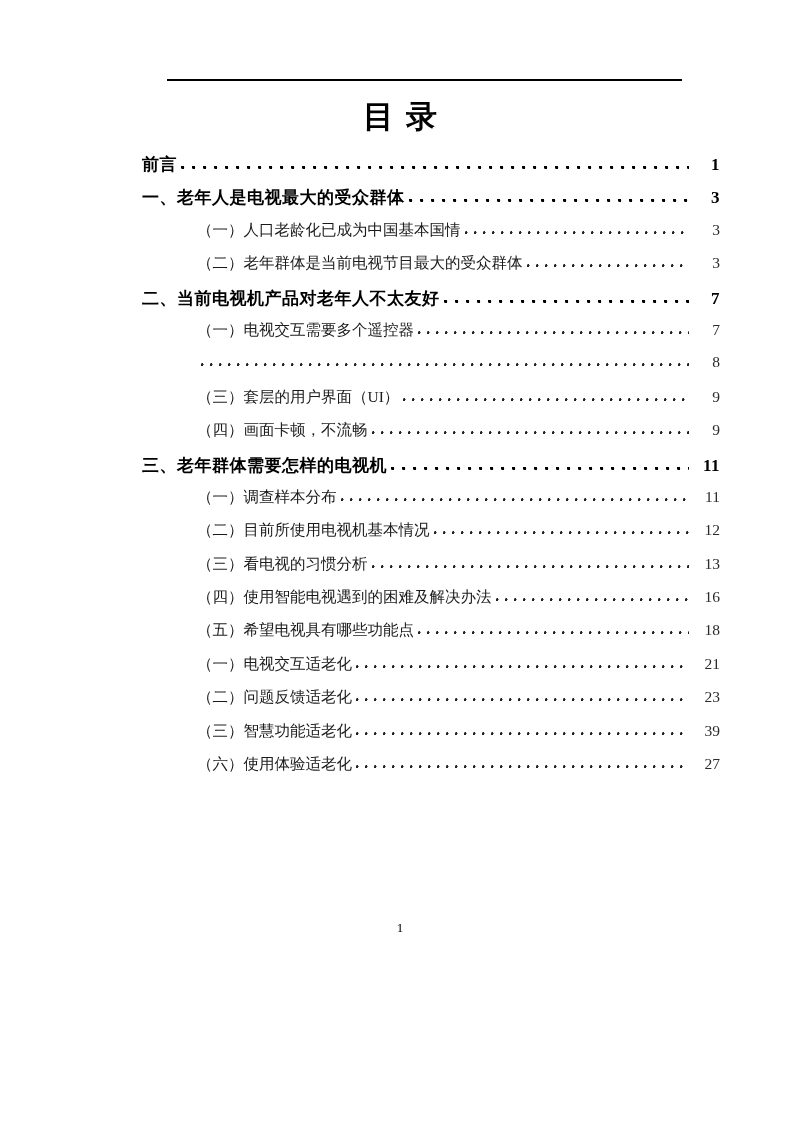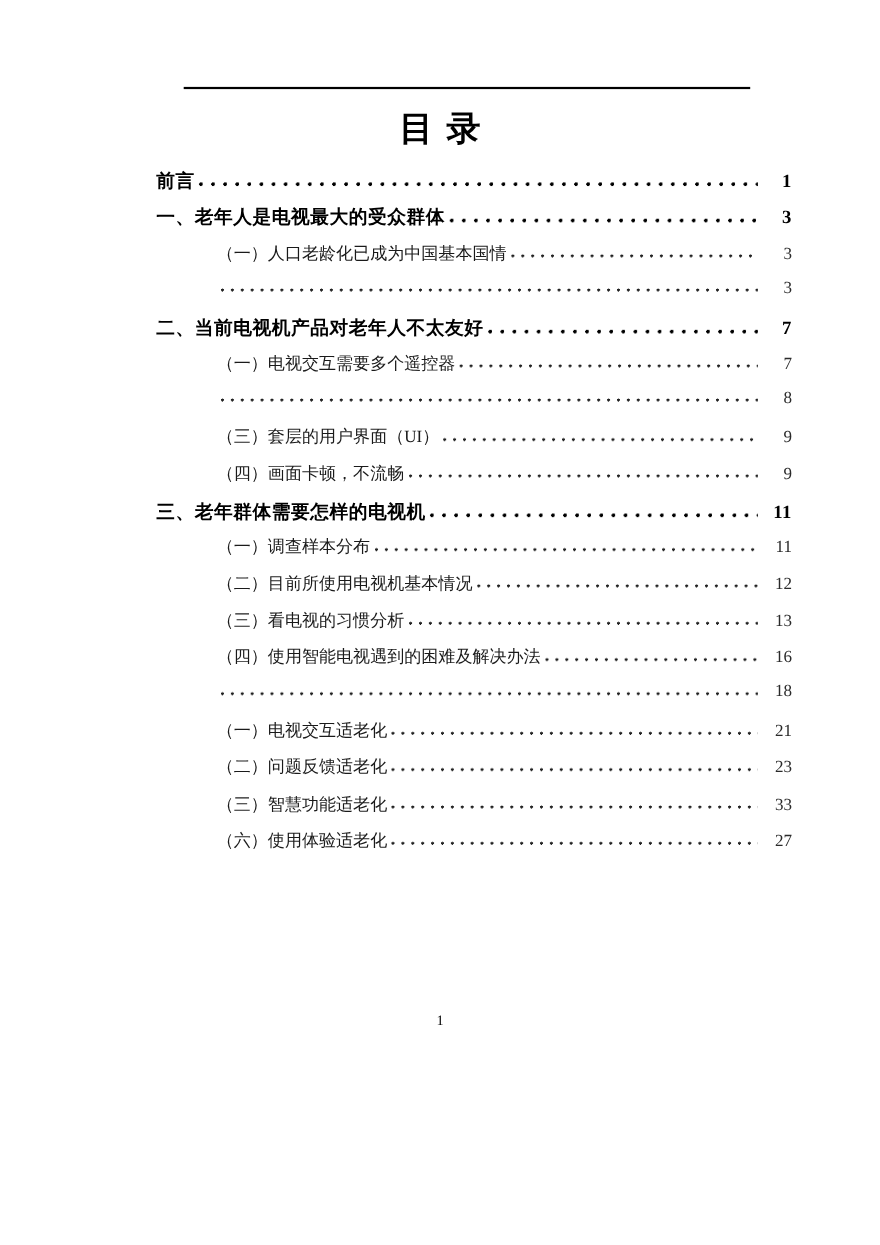--- a/index.html
+++ b/index.html
@@ -120,20 +120,21 @@
     <span class="toc-label">一、老年人是电视最大的受众群体</span>
     <span class="toc-dots"></span>
     <span class="toc-page">3</span>
   </div>
       <div class="toc-row lvl2">
     <span class="toc-label">（一）人口老龄化已成为中国基本国情</span>
     <span class="toc-dots"></span>
     <span class="toc-page">3</span>
   </div>
       <div class="toc-row lvl2">
+    <span class="toc-label">（二）老年群体是当前电视节目最大的受众群体</span>
     <span class="toc-dots"></span>
     <span class="toc-page">3</span>
   </div>
       <div class="toc-row lvl1">
     <span class="toc-label">二、当前电视机产品对老年人不太友好</span>
     <span class="toc-dots"></span>
     <span class="toc-page">7</span>
   </div>
       <div class="toc-row lvl2">
     <span class="toc-label">（一）电视交互需要多个遥控器</span>
@@ -173,37 +174,38 @@
     <span class="toc-label">（三）看电视的习惯分析</span>
     <span class="toc-dots"></span>
     <span class="toc-page">13</span>
   </div>
       <div class="toc-row lvl2">
     <span class="toc-label">（四）使用智能电视遇到的困难及解决办法</span>
     <span class="toc-dots"></span>
     <span class="toc-page">16</span>
   </div>
       <div class="toc-row lvl2">
+    <span class="toc-label">（五）希望电视具有哪些功能点</span>
     <span class="toc-dots"></span>
     <span class="toc-page">18</span>
   </div>
       <div class="toc-row lvl2">
     <span class="toc-label">（一）电视交互适老化</span>
     <span class="toc-dots"></span>
     <span class="toc-page">21</span>
   </div>
       <div class="toc-row lvl2">
     <span class="toc-label">（二）问题反馈适老化</span>
     <span class="toc-dots"></span>
     <span class="toc-page">23</span>
   </div>
       <div class="toc-row lvl2">
     <span class="toc-label">（三）智慧功能适老化</span>
     <span class="toc-dots"></span>
-    <span class="toc-page">33</span>
+    <span class="toc-page">39</span>
   </div>
       <div class="toc-row lvl2">
     <span class="toc-label">（六）使用体验适老化</span>
     <span class="toc-dots"></span>
     <span class="toc-page">27</span>
   </div>
     </div>
   <div class="footer">
     <span>1</span>
   </div>

